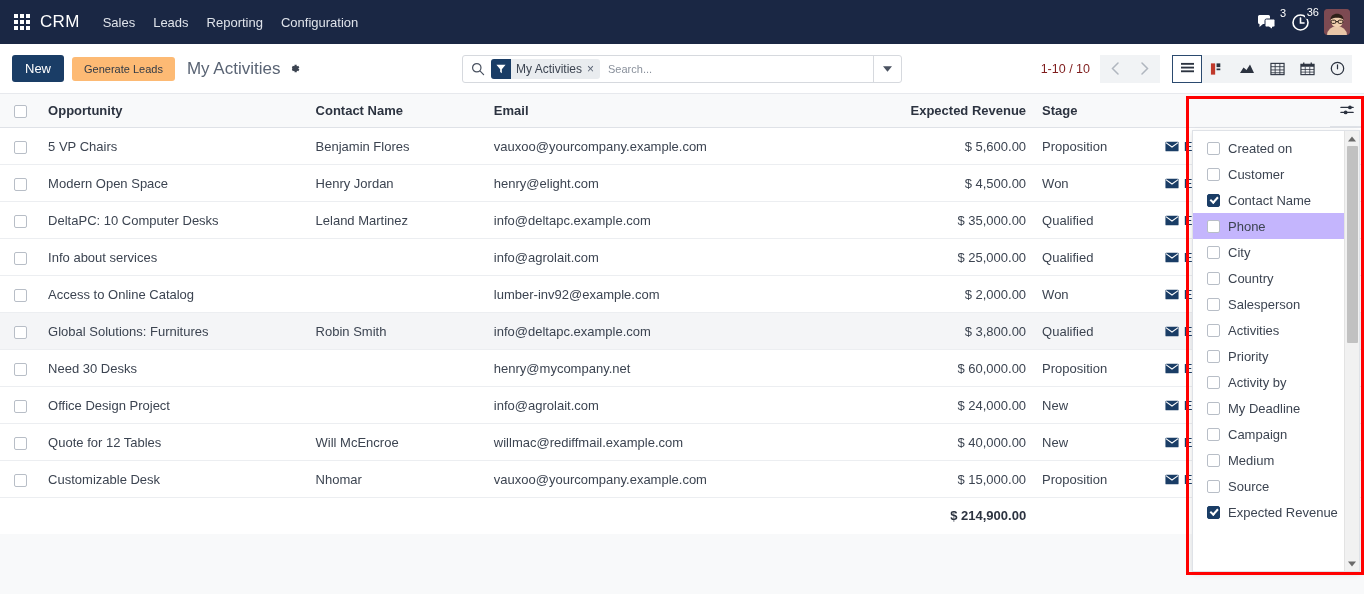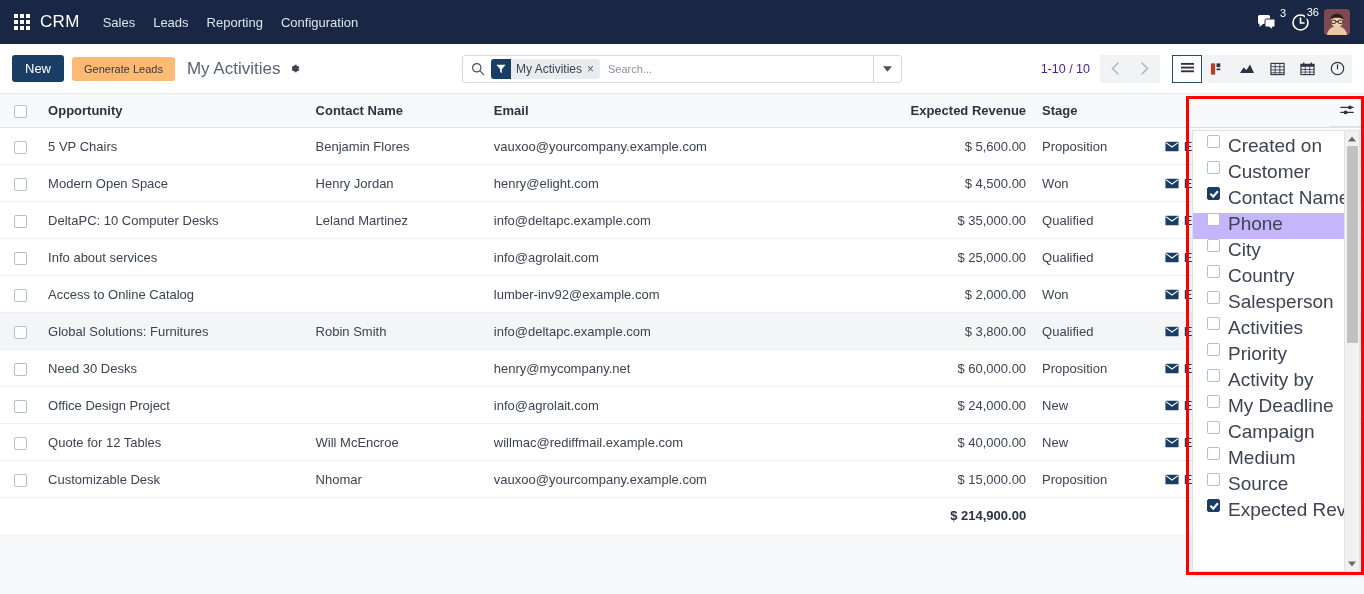--- a/index.html
+++ b/index.html
@@ -161,21 +161,21 @@
   }
 
   
   .cp-right {
     position: absolute;
     right: 12px;
     display: flex;
     align-items: center;
     gap: 0;
   }
-  .pager-label { font-size: 12.5px; color: #4c1d95; margin-right: 10px; white-space: nowrap; }
+  .pager-label { font-size: 12.5px; color: #7f1d1d; margin-right: 10px; white-space: nowrap; }
   .pager-btn {
     width: 30px; height: 28px;
     background: #f1f3f5;
     border: none;
     color: #b0b6bf;
     cursor: pointer;
     font-size: 14px;
     display: flex; align-items: center; justify-content: center;
     font-family: inherit;
   }
@@ -290,24 +290,25 @@
     overflow: hidden;
     display: flex;
   }
   .dd-list {
     flex: 1;
     padding: 4px 0 0 0;
     overflow: hidden;
   }
   .dd-item {
     display: flex;
+    align-items: center;
     gap: 8px;
     height: 26px;
     padding: 0 8px 0 14px;
-    font-size: 19px;
+    font-size: 13px;
     color: #3c4451;
     cursor: pointer;
     white-space: nowrap;
   }
   .dd-item.hover { background: #c4b5fd; }
   .dd-chk {
     width: 13px; height: 13px;
     border: 1px solid #b8bec7;
     border-radius: 2px;
     background: #fff;

